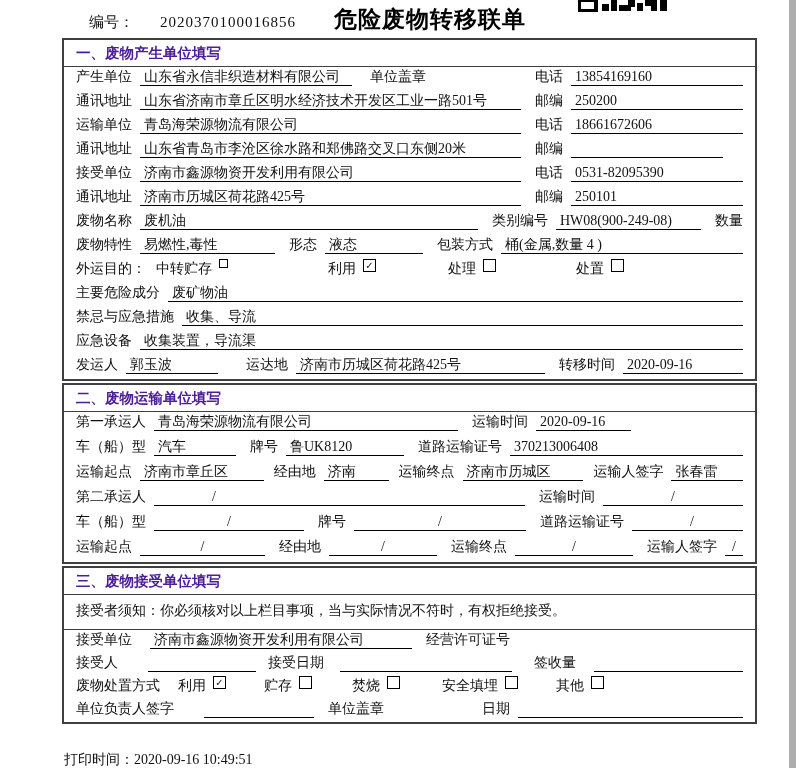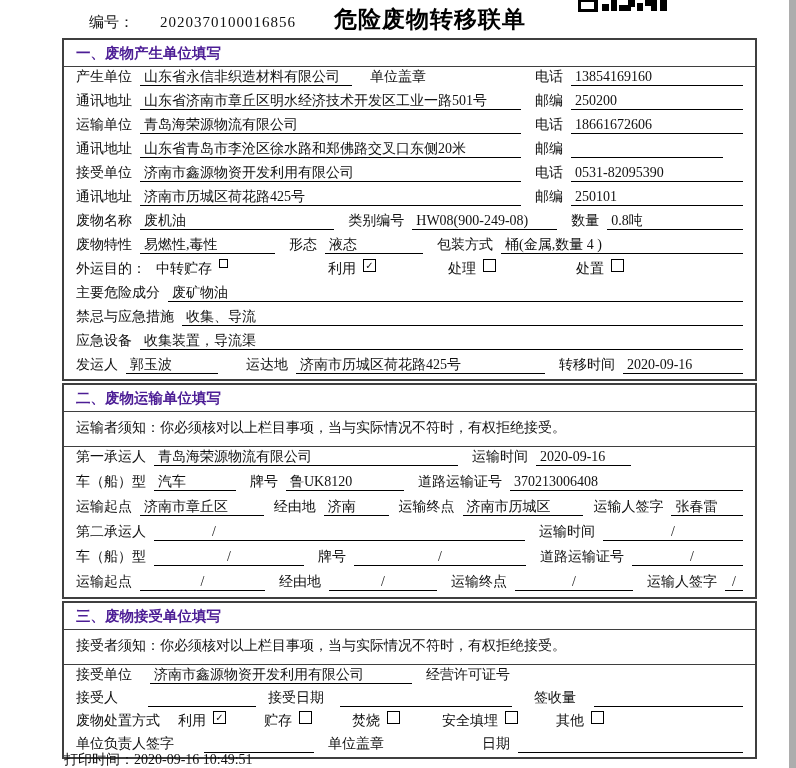--- a/index.html
+++ b/index.html
@@ -122,21 +122,20 @@
       <span class="lb ml">邮编</span>
       <span class="u" style="width:172px">250101</span>
     </div>
 
     <div class="row">
       <span class="lb">废物名称</span>
       <span class="u g15">废机油</span>
       <span class="lb ml">类别编号</span>
       <span class="u" style="width:145px">HW08(900-249-08)</span>
       <span class="lb ml">数量</span>
-      <span class="u grow">0.8吨</span>
     </div>
 
     <div class="row">
       <span class="lb">废物特性</span>
       <span class="u" style="width:135px">易燃性,毒性</span>
       <span class="lb ml">形态</span>
       <span class="u" style="width:98px">液态</span>
       <span class="lb ml">包装方式</span>
       <span class="u grow">桶(金属,数量 4 )</span>
     </div>
@@ -173,21 +172,20 @@
       <span class="u" style="width:92px">郭玉波</span>
       <span class="lb" style="margin-left:28px">运达地</span>
       <span class="u grow">济南市历城区荷花路425号</span>
       <span class="lb ml">转移时间</span>
       <span class="u" style="width:120px">2020-09-16</span>
     </div>
   </div>
 
   <div class="sec s2">
     <div class="sec-h">二、废物运输单位填写</div>
-    <div class="notice">运输者须知：你必须核对以上栏目事项，当与实际情况不符时，有权拒绝接受。</div>
 
     <div class="row">
       <span class="lb">第一承运人</span>
       <span class="u grow">青岛海荣源物流有限公司</span>
       <span class="lb ml">运输时间</span>
       <span class="u" style="width:95px">2020-09-16</span>
       <span style="width:112px;flex:none"></span>
     </div>
 
     <div class="row">

